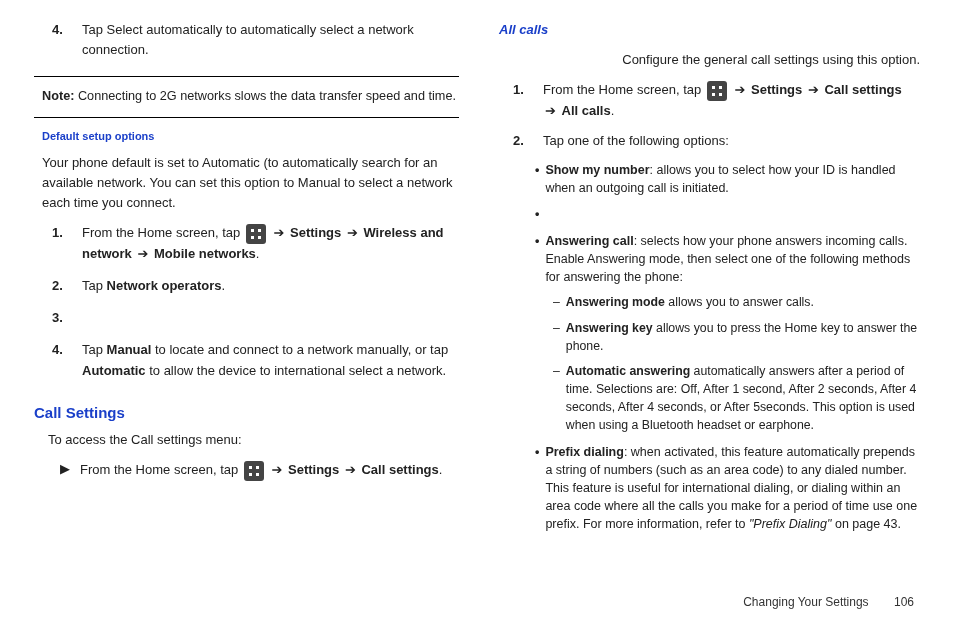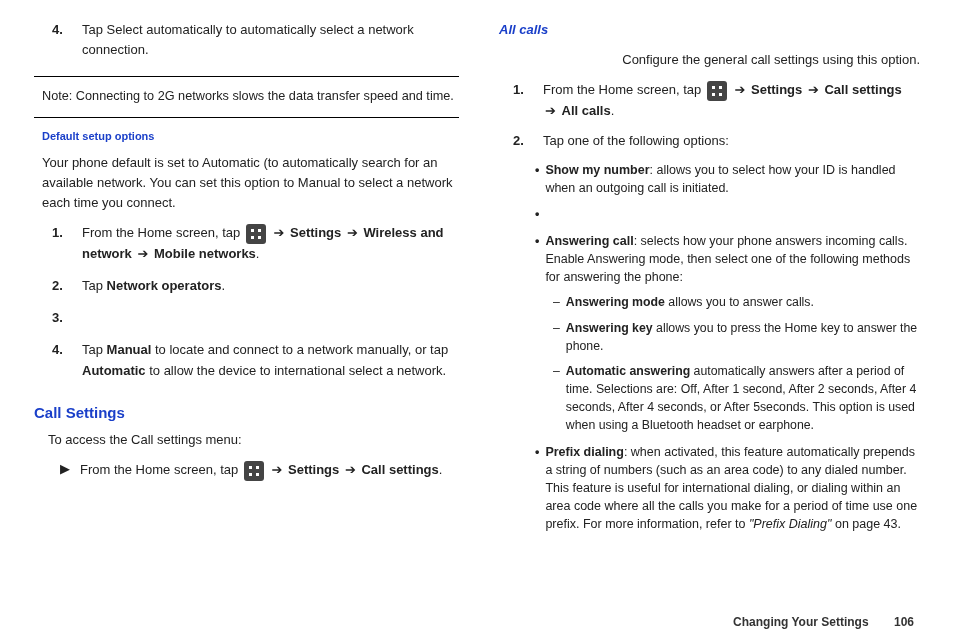--- a/index.html
+++ b/index.html
@@ -30,21 +30,21 @@
   }
   .ol-num {
     font-weight: bold;
     min-width: 16px;
   }
   .ol-body { flex: 1; }
   .tight .ol-item { padding-bottom: 10px; }
   b { font-weight: bold; }
   .hr { border-top: 1px solid #000; margin: 4px 0 4px 0; }
   .note { padding: 6px 0 6px 8px; font-size: 12.7px; }
-  .note-label { font-weight: normal; }
+  .note-label { font-weight: bold; }
   .h-sub {
     color: #1a3fc9;
     font-weight: bold;
     font-size: 11px;
     margin: 10px 0 8px 8px;
   }
   .h-sub-ital {
     color: #1a3fc9;
     font-weight: bold;
     font-style: italic;
@@ -80,25 +80,24 @@
       radial-gradient(circle at 75% 25%, #fff 1.5px, transparent 1.6px),
       radial-gradient(circle at 25% 75%, #fff 1.5px, transparent 1.6px),
       radial-gradient(circle at 75% 75%, #fff 1.5px, transparent 1.6px);
   }
   .rarrow { margin: 0 2px; }
   .bullet-item { display: flex; gap: 6px; padding: 0 0 8px 40px; font-size: 12.5px; line-height: 1.45; }
   .bullet-dot { font-weight: bold; }
   .dash-item { display: flex; gap: 6px; padding: 0 0 8px 58px; font-size: 12.3px; line-height: 1.45; }
   .footer {
     position: absolute;
-    bottom: 4px;
+    bottom: 24px;
     right: 40px;
     font-size: 12px;
     color: #333;
-    font-weight: bold;
   }
   .footer-num { margin-left: 22px; }
   .xref { font-style: italic; }
   .bold-run b { font-weight: normal; }
 </style>
 </head>
 <body>
 
 <div class="page">
 

